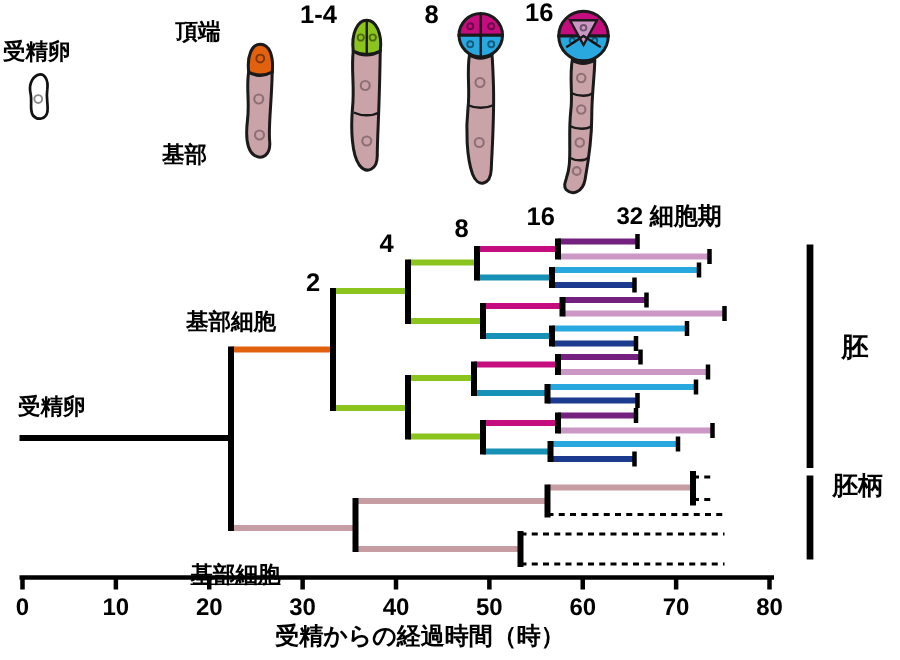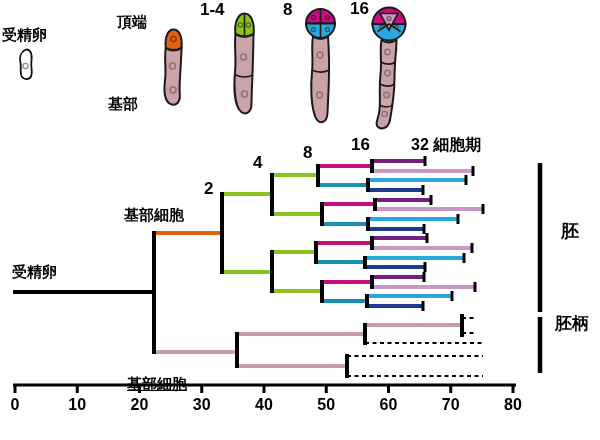--- a/index.html
+++ b/index.html
@@ -221,13 +221,14 @@
   <div class="lbl jp15 lbl-apical-cell">基部細胞</div>
   <div class="lbl jp15 lbl-egg-tree">受精卵</div>
   <div class="lbl jp15 lbl-basal-cell">基部細胞</div>
   <div class="lbl num16 lbl-t2">2</div>
   <div class="lbl num16 lbl-t4">4</div>
   <div class="lbl num16 lbl-t8">8</div>
   <div class="lbl num16 lbl-t16">16</div>
   <div class="lbl jp16 lbl-t32">32 細胞期</div>
   <div class="lbl lbl-embryo">胚</div>
   <div class="lbl lbl-suspensor">胚柄</div>
+  <div class="lbl lbl-axis-title">受精からの経過時間（時）</div>
 </div>
 
 </body></html>

